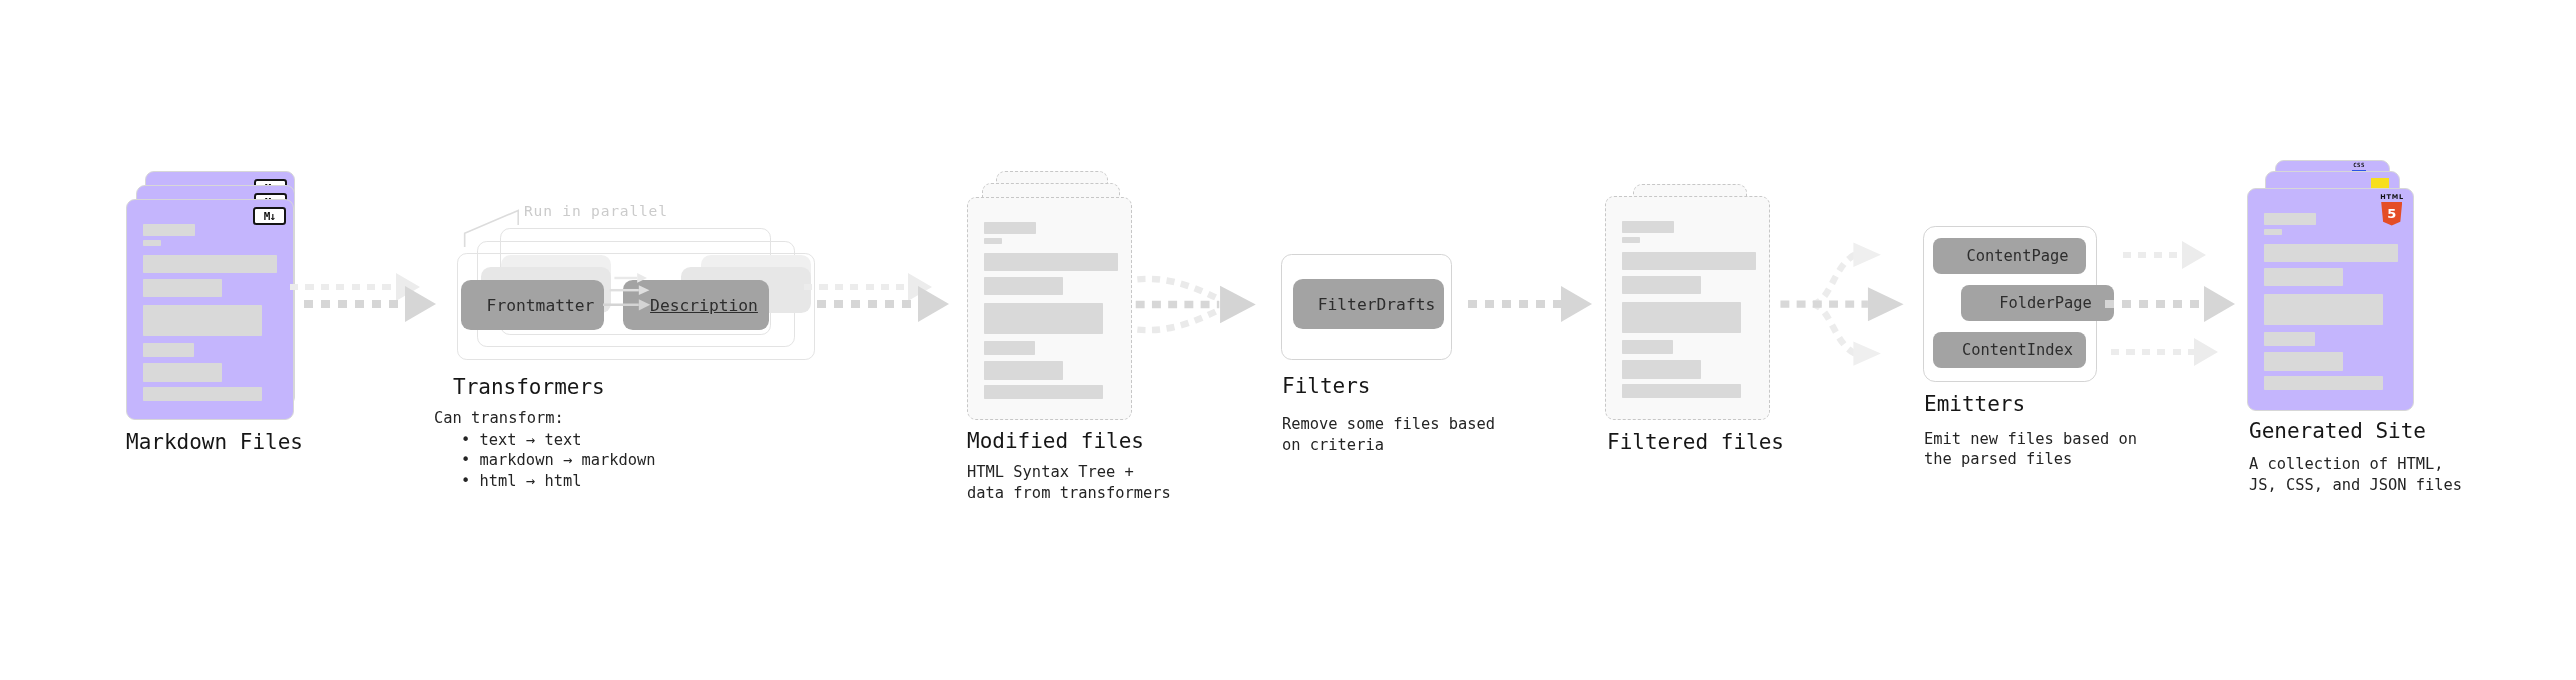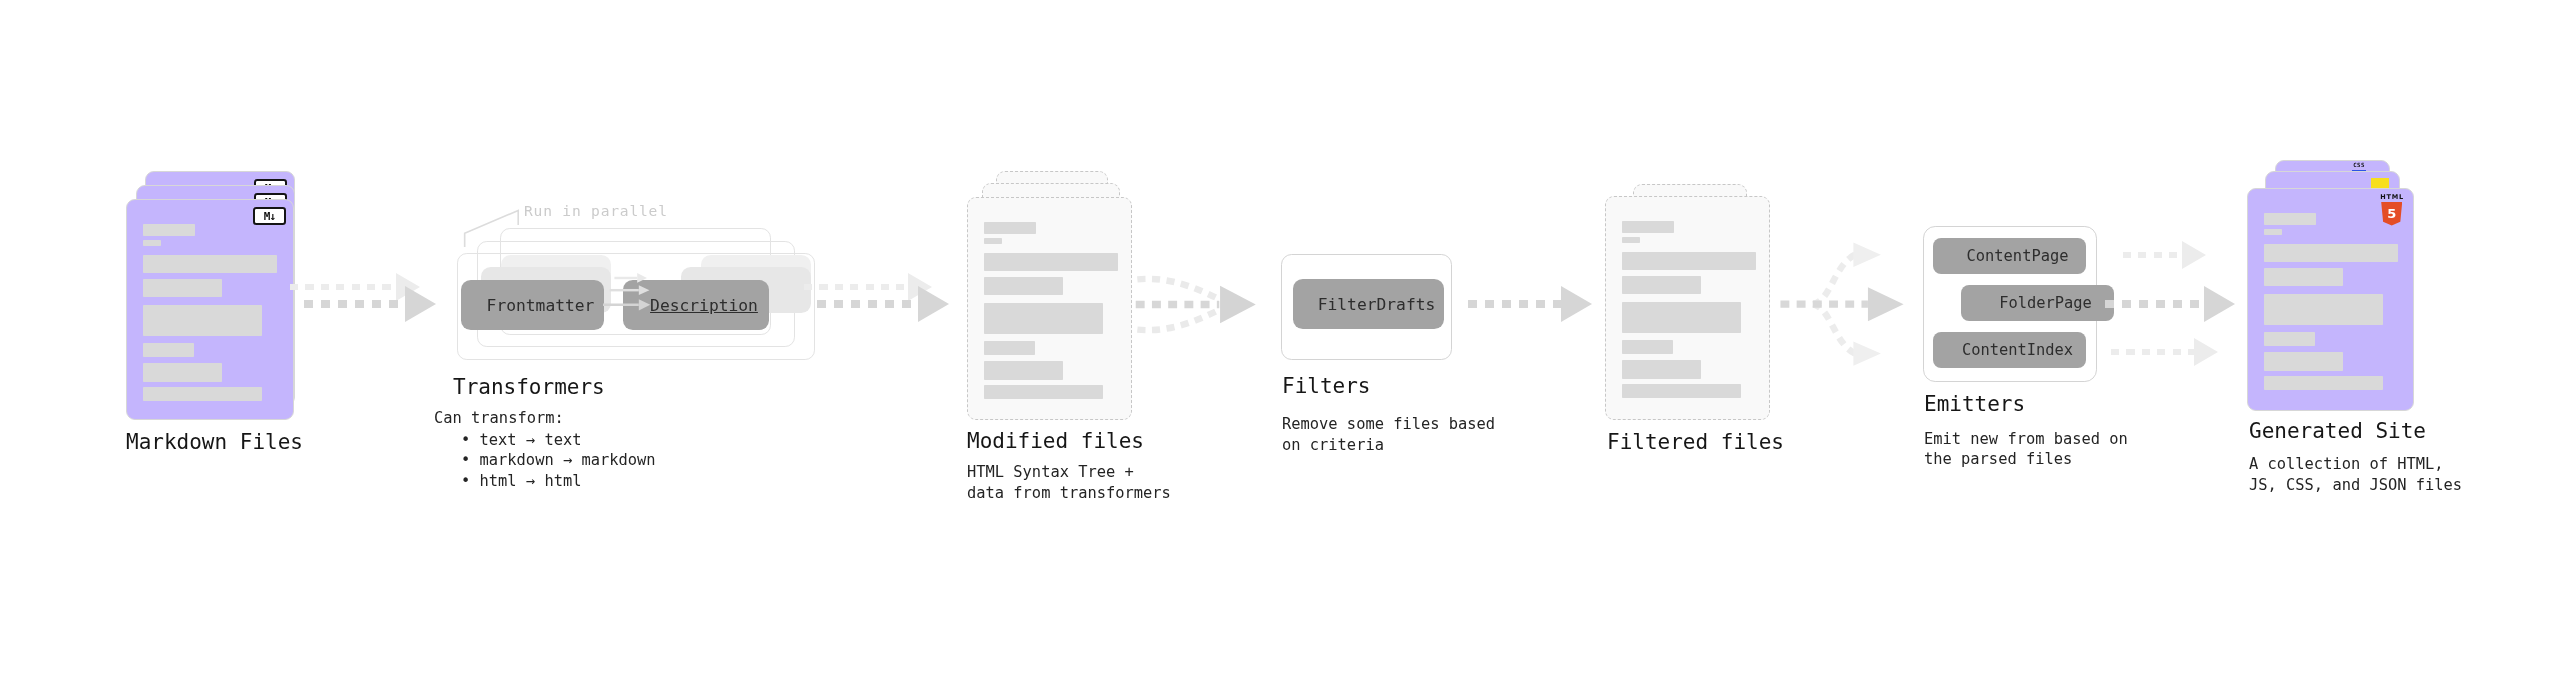--- a/index.html
+++ b/index.html
@@ -206,21 +206,21 @@
     <polygon points="108,57 108,99 152,78" fill="#d6d6d6"></polygon>
   </svg>
 
   
   <section class="stage">
     <div class="white-box" style="left:1923px;top:226px;width:174px;height:156px;border-radius:12.2px;"></div>
     <div class="pill l1" style="left:1933px;top:238px;width:153px;height:36px;border-radius:8.1px;font-size:15.4px;">ContentPage</div>
     <div class="pill l1" style="left:1933px;top:285px;width:153px;height:36px;border-radius:8.1px;font-size:15.4px;margin-left:28px;">FolderPage</div>
     <div class="pill l1" style="left:1933px;top:332px;width:153px;height:36px;border-radius:8.1px;font-size:15.4px;">ContentIndex</div>
     <div class="label" style="left:1924px;top:392px;">Emitters</div>
-    <div class="sub" style="left:1924px;top:429px;">Emit new from based on</div>
+    <div class="sub" style="left:1924px;top:429px;">Emit new files based on</div>
     <div class="sub" style="left:1924px;top:449px;">the parsed files</div>
   </section>
 
   
   <div class="arrow light sm" style="left:2123px;top:241px;width:83px;">
       <div class="line"></div>
       <div class="head"></div>
     </div>
   <div class="arrow" style="left:2105px;top:286px;width:130px;">
       <div class="line"></div>

